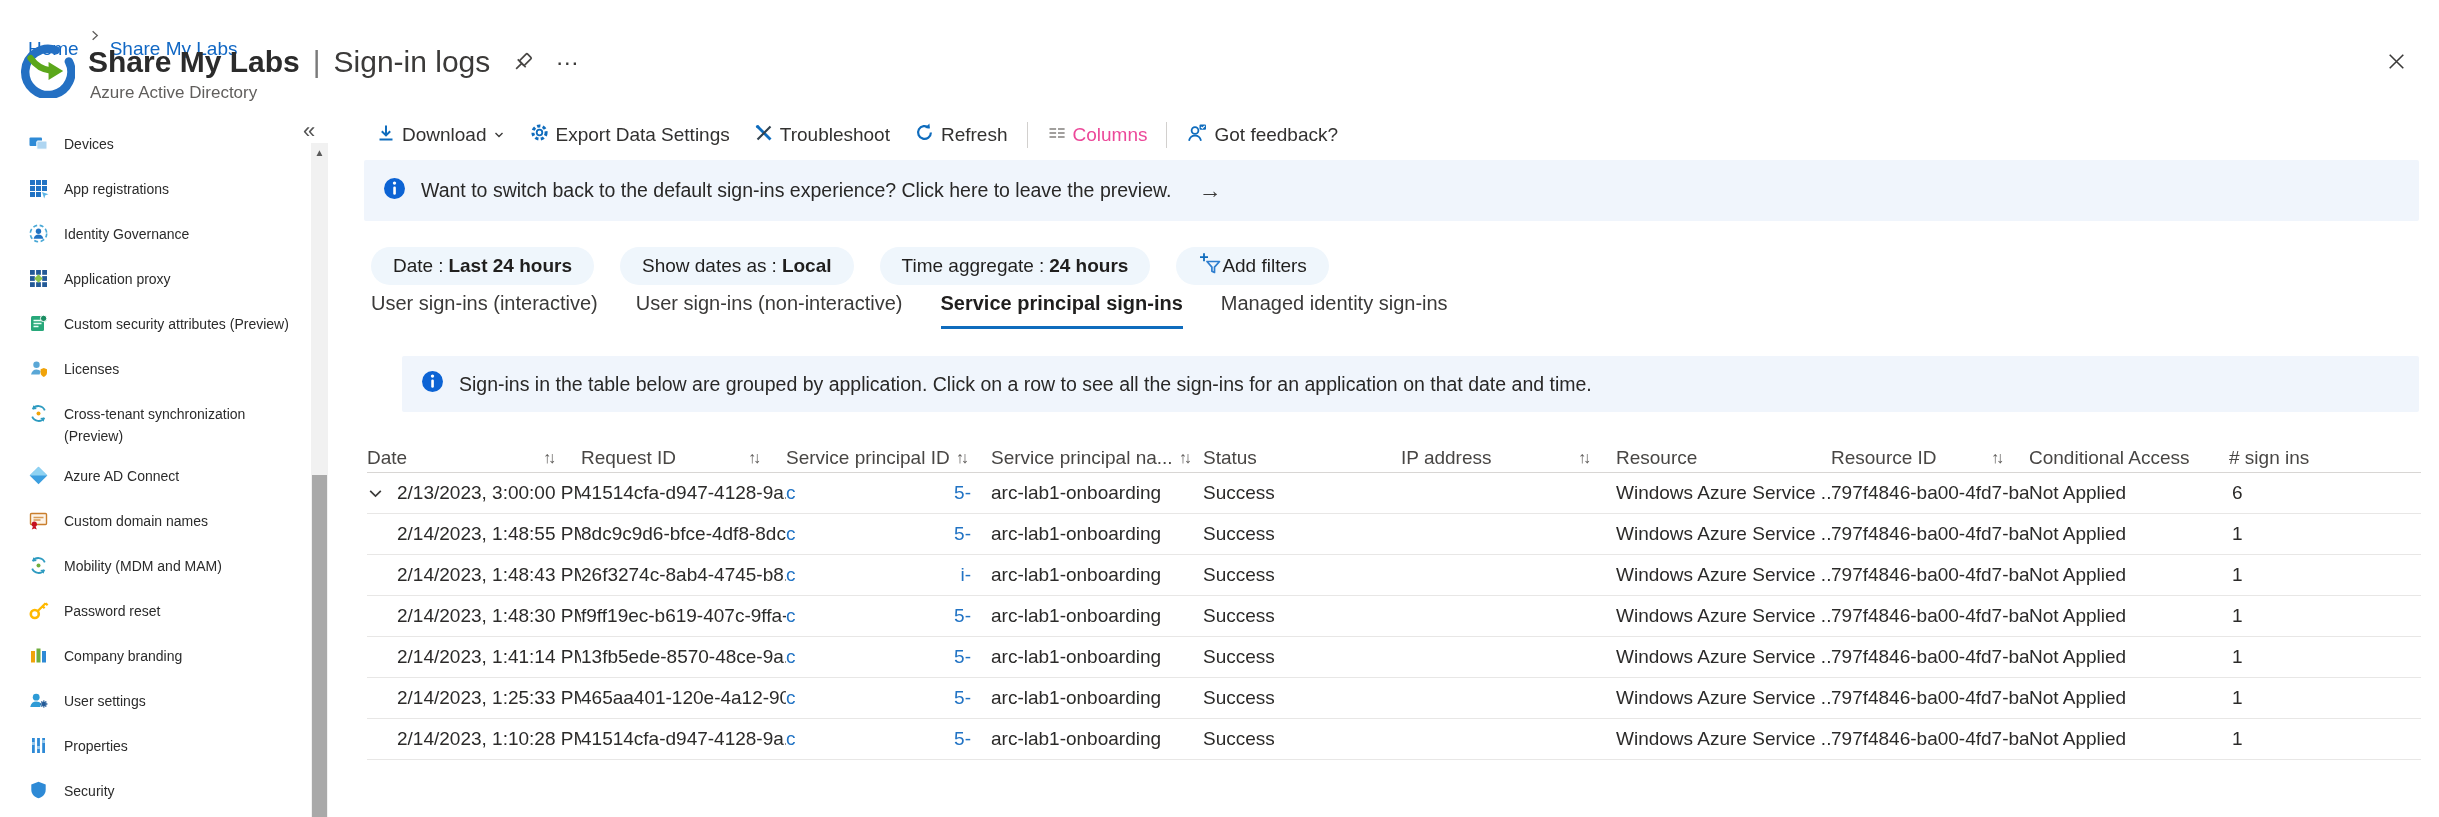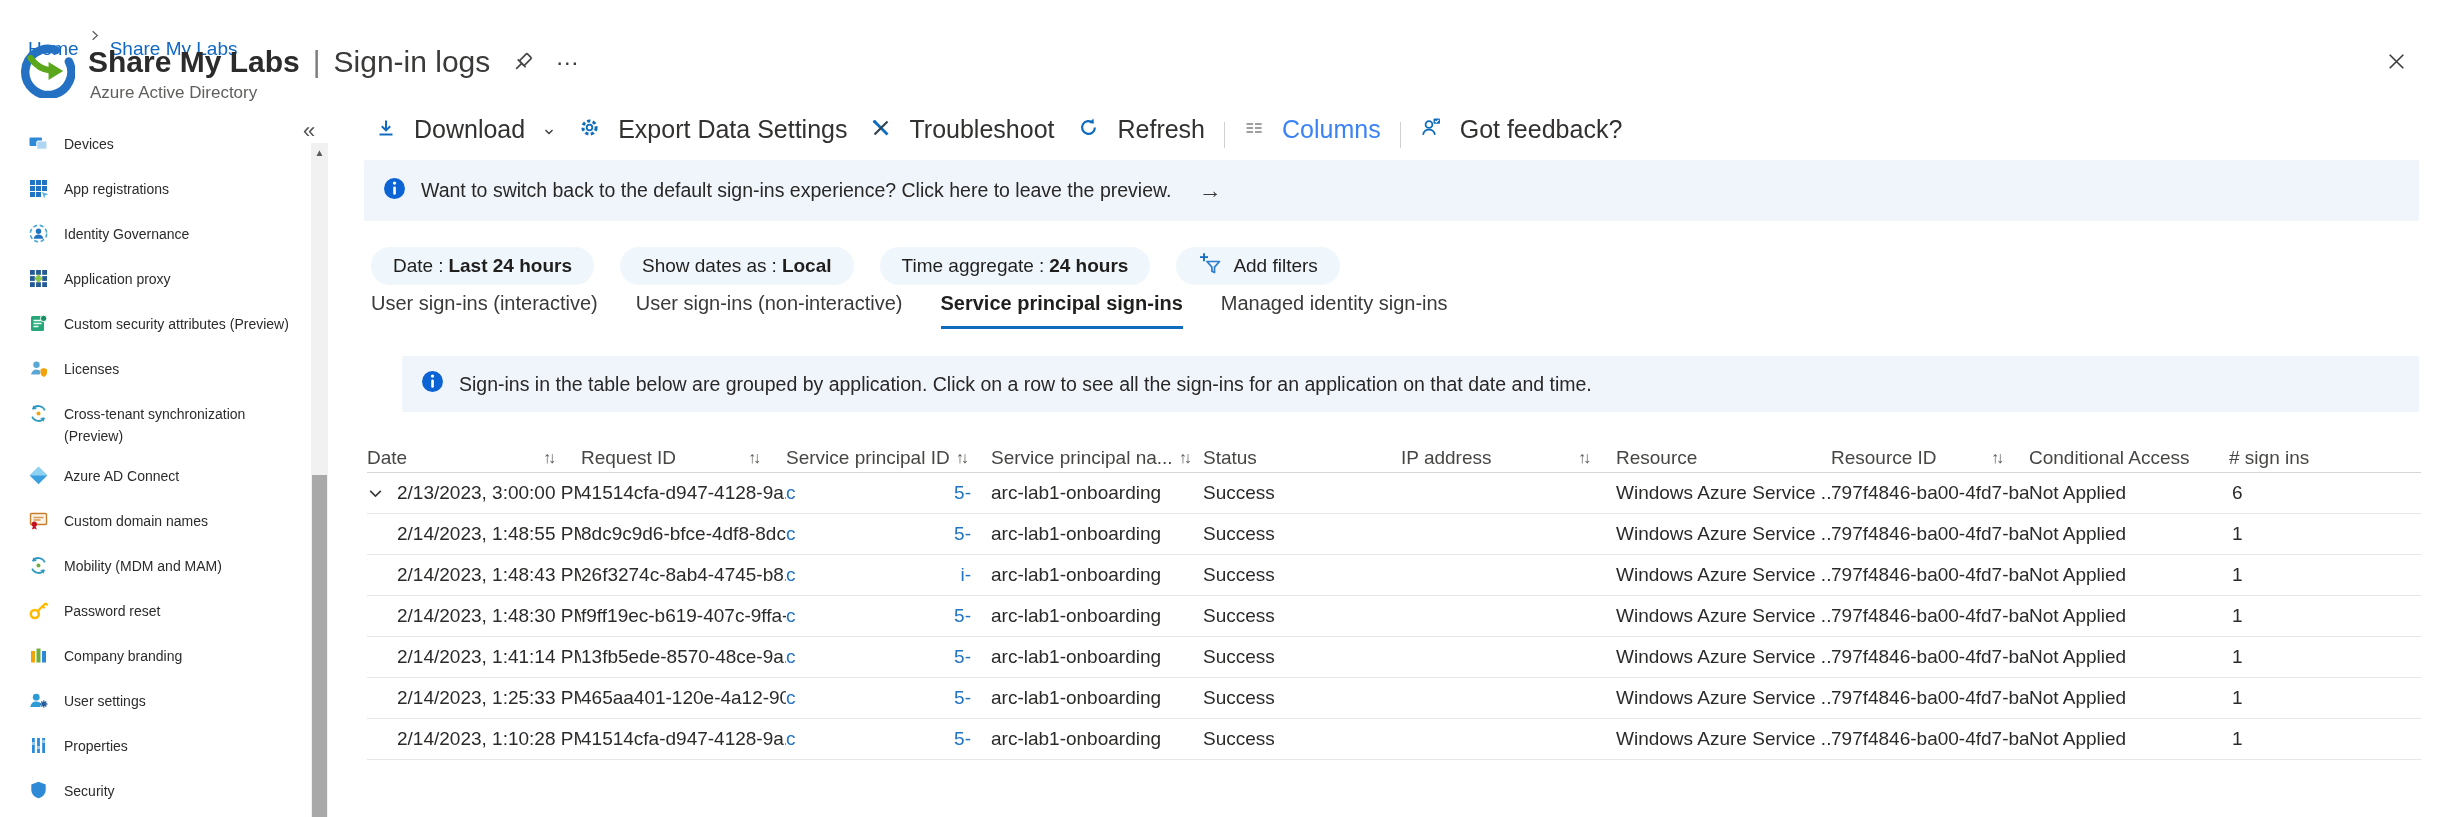--- a/index.html
+++ b/index.html
@@ -31,36 +31,36 @@
   .nav-label { width:242px; }
   .section-h { font-weight:700; font-size:19.5px; color:#2b2b2b; padding:17px 6px 6px 28px; }
 
   
   .vscroll { position:absolute; left:311px; top:143px; bottom:0; width:17px; background:#f1f1f1; }
   .vscroll-up { height:18px; display:flex; align-items:center; justify-content:center; font-size:10px; color:#5a5a5a; cursor:pointer; }
   .vscroll-thumb { position:absolute; left:1px; right:1px; top:332px; bottom:0; background:#a9a9a9; cursor:pointer; }
 
   
   .toolbar { position:absolute; left:364px; top:114px; right:20px; height:42px; display:flex; align-items:center; }
-  .cmd { display:flex; gap:18px; height:40px; padding:0 12px; font-size:25px; color:#323130; cursor:pointer; white-space:nowrap; }
-  .cmd.disabled { color:#3b82f6; cursor:default; }
+  .cmd { display:flex; align-items:center; gap:6px; height:40px; padding:0 12px; font-size:19px; color:#323130; cursor:pointer; white-space:nowrap; }
+  .cmd.disabled { color:#ec4899; cursor:default; }
   .tsep { width:1px; height:26px; background:#d2d0ce; margin:0 7px; }
 
   
   .banner { position:absolute; left:364px; right:20px; background:#f0f5fc; border-radius:2px; display:flex; align-items:center; padding:16px 19px; gap:15px; font-size:19.5px; color:#292827; }
   #preview-banner { top:160px; height:61px; }
   #grouping-banner { top:356px; height:56px;margin-left:38px; }
   .banner-arrow { font-size:23px; color:#3b3a39; margin-left:12px; cursor:pointer; }
 
   
   .pills { position:absolute; left:371px; top:247px; display:flex; align-items:center; gap:26px; }
   .pill { height:38px; background:#eff6fc; border-radius:19px; display:flex; align-items:center; padding:0 22px; font-size:19px; color:#201f1e; cursor:pointer; white-space:nowrap; }
   .pill b { font-weight:700; }
   .pill .sep { margin:0 5px; }
-  .pill-add { gap:11px; }
+  .pill-add { }
 
   
   .tabs { position:absolute; left:371px; top:292px; display:flex; gap:38px; font-size:20px; }
   .tab { position:relative; padding-bottom:14px; color:#3b3a39; cursor:pointer; white-space:nowrap; }
   .tab.active { font-weight:700; color:#201f1e; }
   .tab.active::after { content:""; position:absolute; left:0; right:0; bottom:0; height:3px; background:#0f6cbd; }
 
   
   .table { position:absolute; left:367px; top:443px; right:18px; font-size:19px; }
   .trow { display:grid; grid-template-columns:214px 205px 205px 212px 198px 215px 215px 198px 200px 1fr; align-items:center; }

